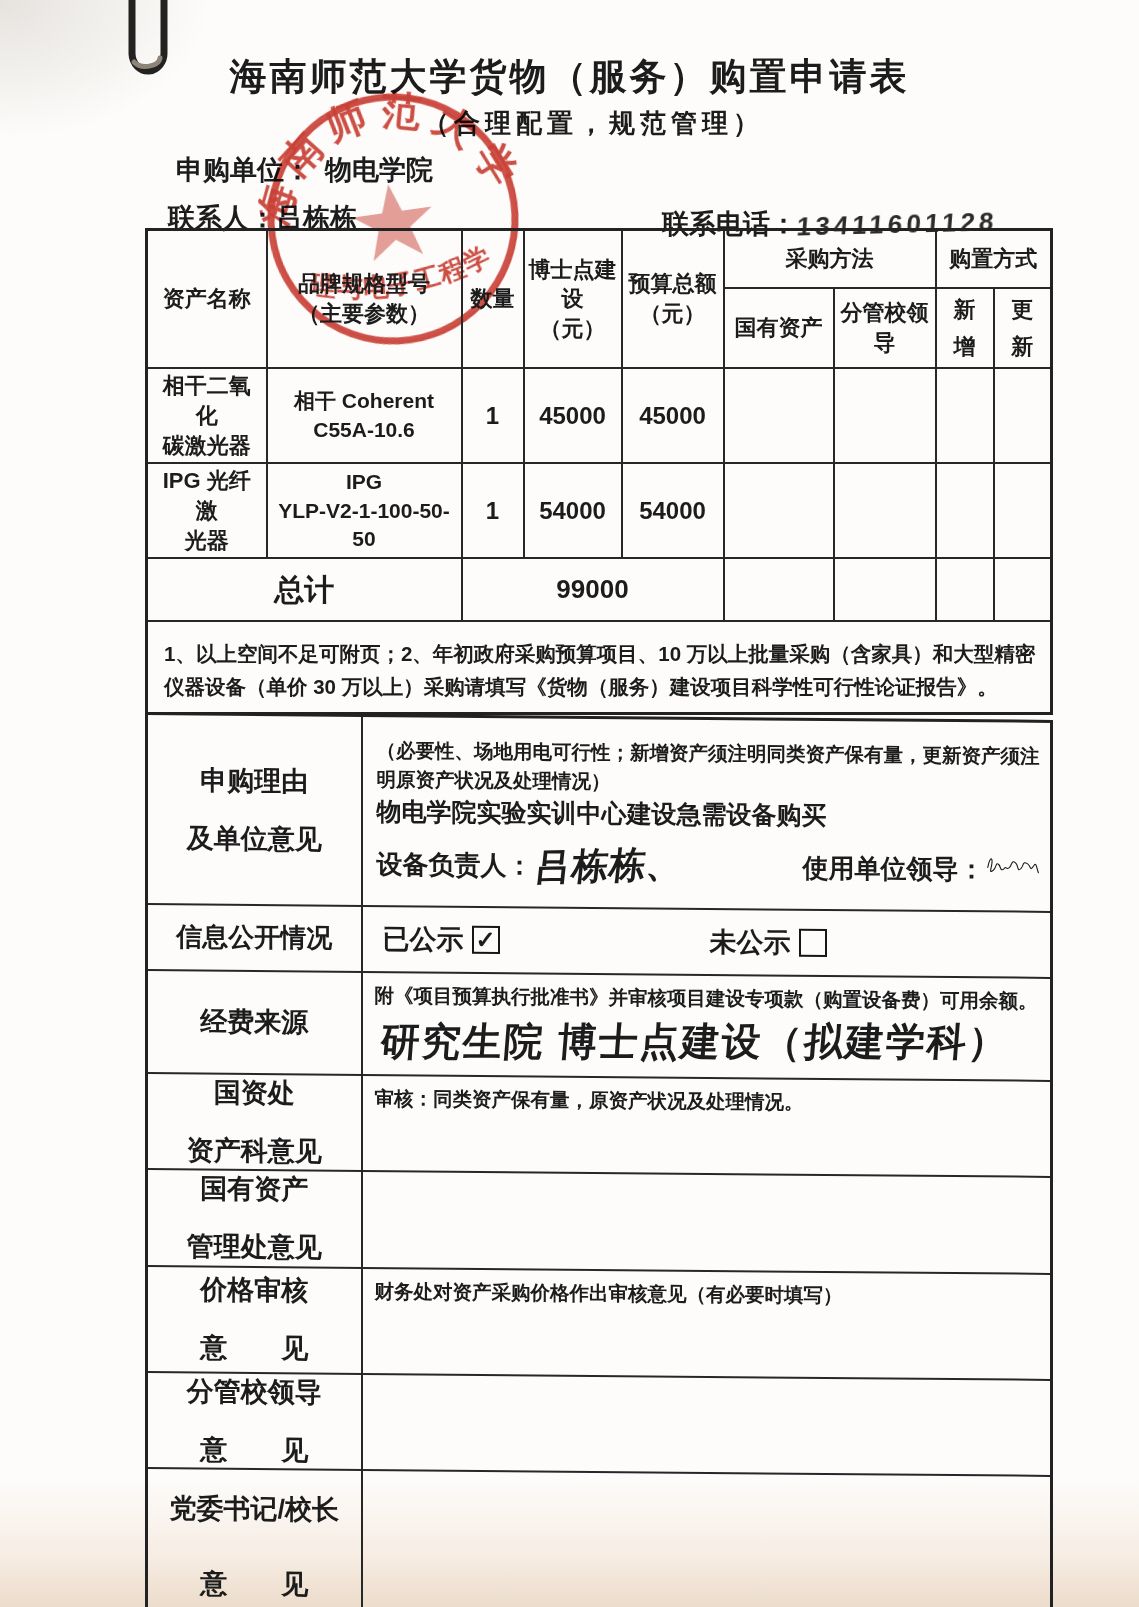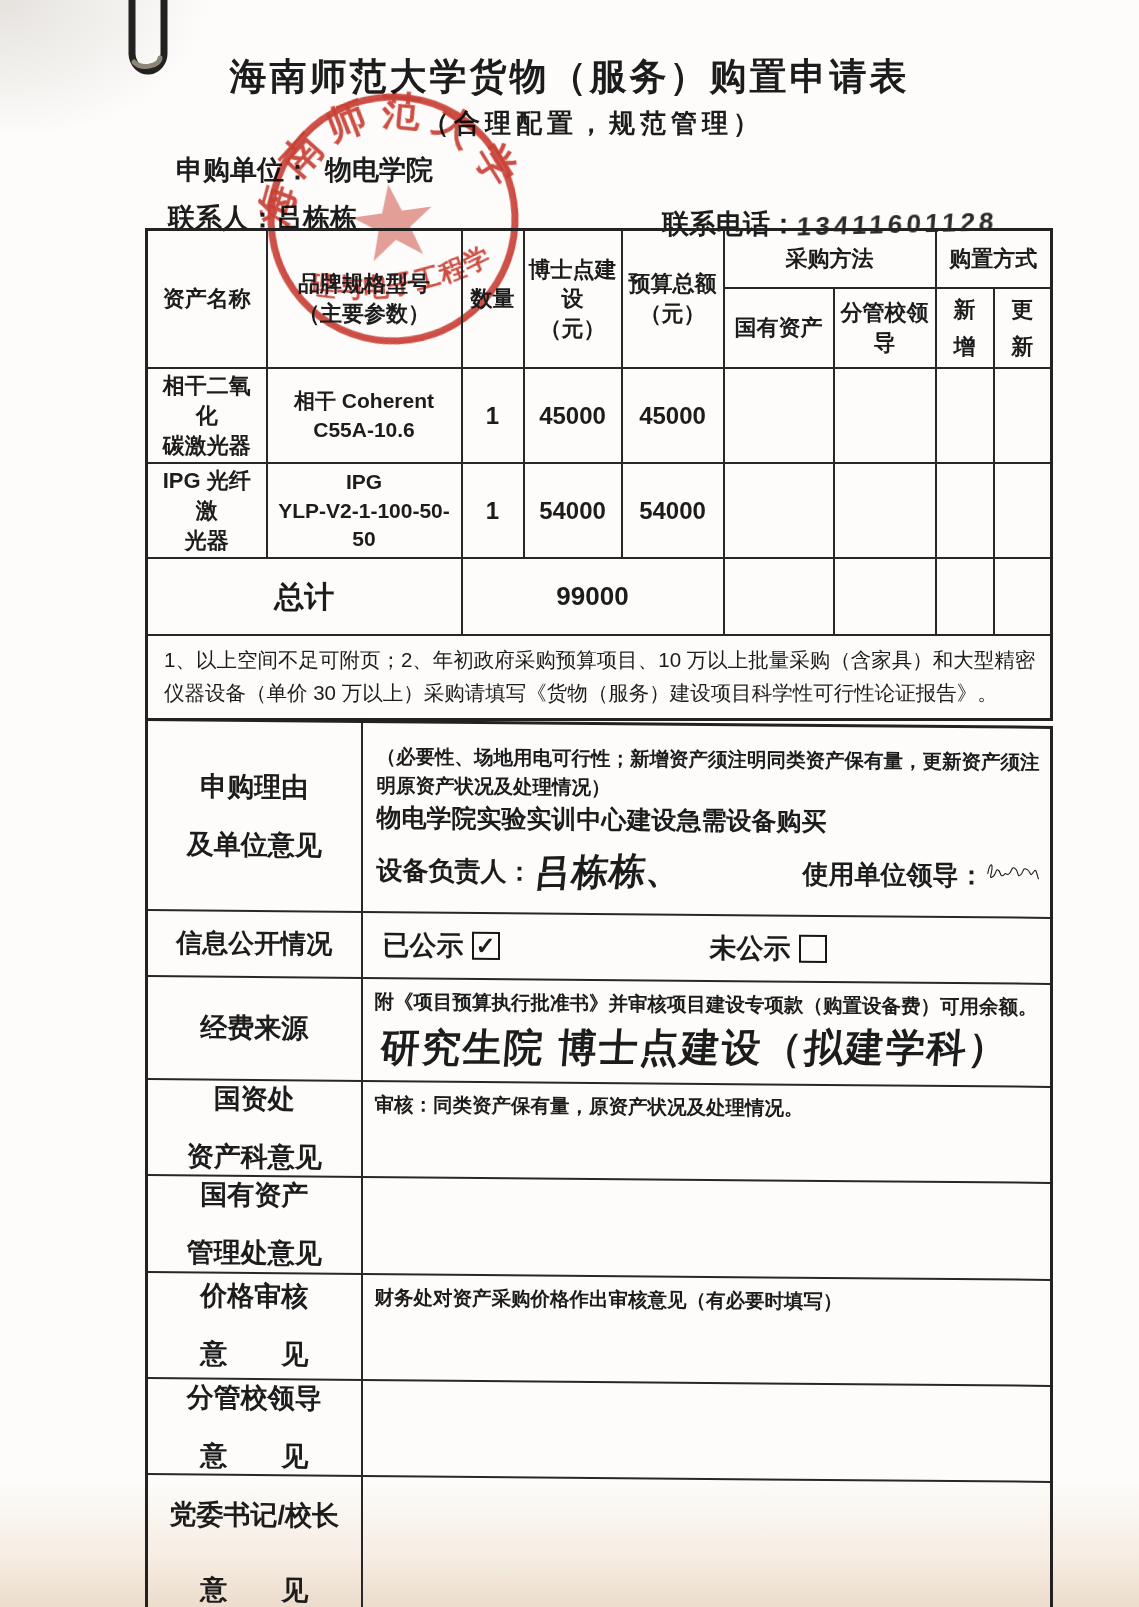--- a/index.html
+++ b/index.html
@@ -29,21 +29,21 @@
   .twrap{position:absolute;left:145px;top:228px;width:905px;}
   table{border-collapse:collapse;table-layout:fixed;width:905px;background:transparent;}
   td{border:2.4px solid #272727;padding:2px 4px;vertical-align:middle;overflow:visible;}
   .t-upper{border:3px solid #222;}
   .t-lower{border:3px solid #222;transform:skewY(.5deg);transform-origin:0 0;margin-top:-3px;}
   .t-lower tr:first-child td{border-top:none;}
   .hc{text-align:center;font-weight:700;font-size:22px;line-height:1.35;margin-left:34px;}
   .dc{text-align:center;font-weight:700;font-size:24px;}
   .spec{font-size:21px;}
   .vert2{width:1.15em;margin:0 auto;word-break:break-all;line-height:1.7;}
-  .notecell{font-size:20.5px;font-weight:400;line-height:1.6;padding:8px 10px 8px 16px;}
+  .notecell{font-size:20.5px;font-weight:700;line-height:1.6;padding:16px 10px 8px 16px;}
   .lbl{
     display:flex;flex-direction:column;align-items:center;justify-content:center;
     gap:.95em;font-size:27px;font-weight:700;text-align:center;line-height:1.2;
   }
   .cellpad{padding:8px 12px;}
   .hint{font-size:19.5px;font-weight:700;line-height:1.5;}
   .bodytext{font-size:25px;font-weight:700;}
   .sigrow{display:flex;align-items:flex-end;white-space:nowrap;}
   .siglabel{font-size:26px;font-weight:700;}
   .hw{transform:skewX(-8deg) rotate(-2deg);display:inline-block;font-weight:700;}
@@ -160,21 +160,21 @@
           <div>YLP-V2-1-100-50-50</div>
         </td>
         <td class="dc">1</td>
         <td class="dc">54000</td>
         <td class="dc">54000</td>
         <td></td>
         <td></td>
         <td></td>
         <td></td>
       </tr>
-      <tr style="height:77px">
+      <tr style="height:63px">
         <td class="hc" colspan="2" style="font-size:30px;">总计</td>
         <td class="dc" colspan="3" style="font-size:26px;">99000</td>
         <td></td>
         <td></td>
         <td></td>
         <td></td>
       </tr>
       <tr style="height:72px">
         <td class="notecell" colspan="9">1、以上空间不足可附页；2、年初政府采购预算项目、10 万以上批量采购（含家具）和大型精密仪器设备（单价 30 万以上）采购请填写《货物（服务）建设项目科学性可行性论证报告》。</td>
       </tr>

